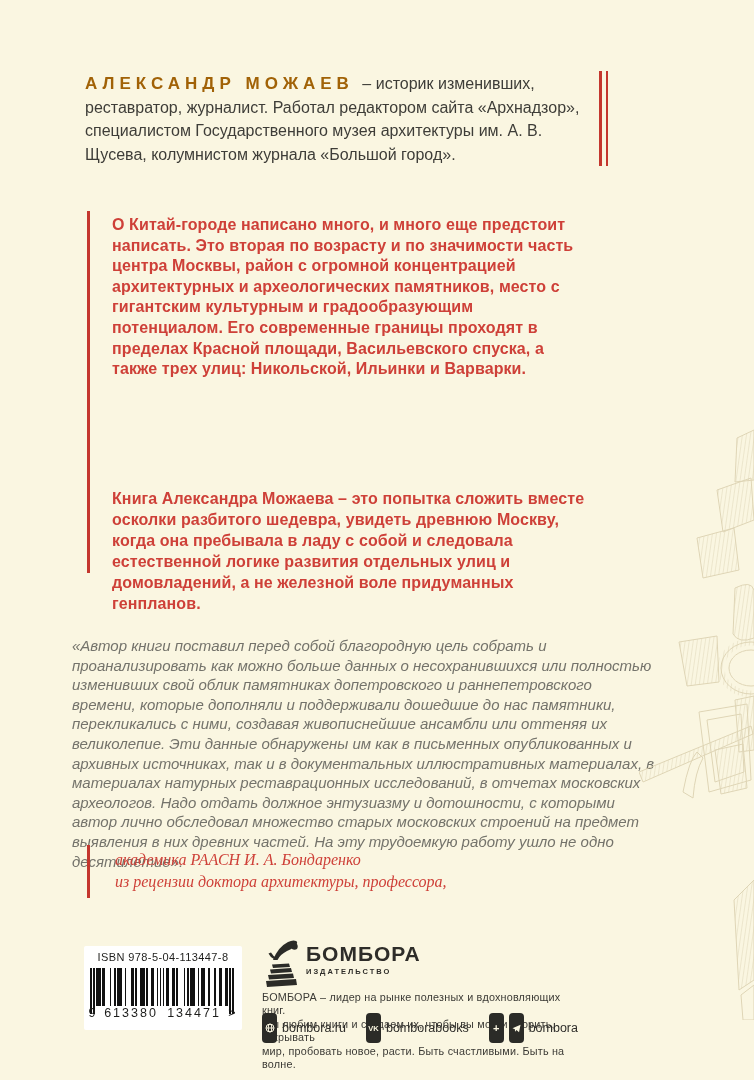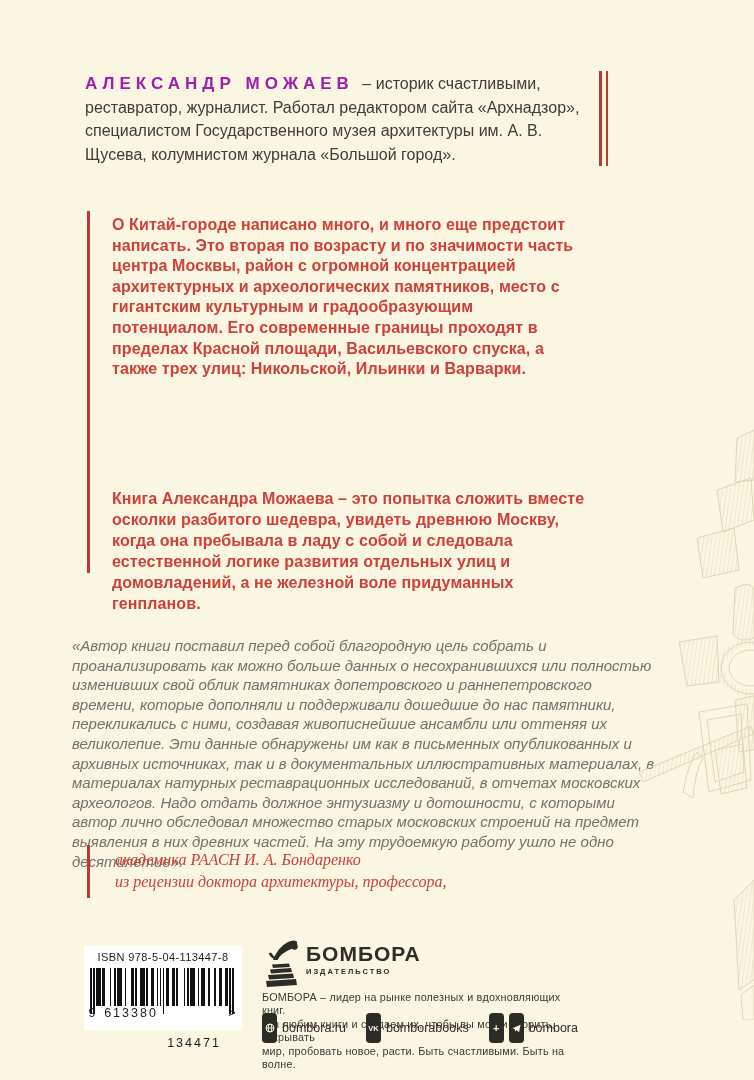--- a/index.html
+++ b/index.html
@@ -7,21 +7,21 @@
   .page{
     position:relative;width:754px;height:1080px;overflow:hidden;
     background:#FAF6E1;
   }
   
   .bio{
     position:absolute;left:85px;top:72px;width:512px;
     font-size:16px;line-height:23.5px;color:#3E3D38;
   }
   .bio-name{
-    font-weight:bold;font-size:17px;letter-spacing:5px;color:#a21caf;
+    font-weight:bold;font-size:17px;letter-spacing:5px;color:#a16207;
     margin-right:4px;
   }
   .dbl-rule{position:absolute;left:599px;top:71px;height:95px;display:flex;gap:4px;}
   .dbl-rule i{display:block;width:2.5px;height:100%;background:#C4372E;}
   
   .rule-main{position:absolute;left:87px;top:211px;width:3px;height:362px;background:#C4372E;}
   .rule-attr{position:absolute;left:87px;top:845px;width:3px;height:53px;background:#C4372E;}
   
   .red-par{
     position:absolute;left:112px;margin:0;color:#CE4038;
@@ -57,21 +57,21 @@
     position:absolute;left:6px;top:22px;width:146px;height:48px;
     display:flex;align-items:flex-start;
   }
   .bars i{display:block;}
   .digits{
     position:absolute;left:2px;top:60px;width:154px;height:16px;
     font-size:12.5px;color:#1E1E1C;display:flex;
   }
   .digits .d9{width:12px;text-align:center;}
   .digits .g1{width:60px;text-align:center;letter-spacing:2px;background:#fff;}
-  .digits .g2{width:62px;text-align:center;letter-spacing:2px;background:#fff;margin-top:30px;}
+  .digits .g2{width:62px;text-align:center;letter-spacing:2px;background:#fff;}
   .digits .dgt{width:14px;text-align:center;}
   
   .brand-row{position:absolute;left:260px;top:937px;display:flex;}
   .brand-icon{width:40px;height:52px;}
   .brand-txt{margin-left:6px;padding-top:6px;}
   .brand-name{font-size:21px;font-weight:bold;letter-spacing:1px;color:#2E2D29;line-height:22px;}
   .brand-sub{font-size:7.5px;font-weight:bold;letter-spacing:2px;color:#2E2D29;margin-top:2px;}
   .tagline{
     position:absolute;left:262px;top:991px;width:320px;margin:0;
     font-size:10.8px;line-height:13.4px;color:#3B3A35;white-space:pre-line;letter-spacing:.2px;
@@ -87,21 +87,21 @@
   
   .sketch{position:absolute;right:0;top:420px;opacity:.8;}
 </style>
 </head>
 <body>
 
 <div class="page">
 
   <div class="bio">
     <span class="bio-name">АЛЕКСАНДР МОЖАЕВ</span>
-    <span class="bio-text">– историк счастливыми, реставратор, журналист. Работал редактором сайта «Архнадзор», специалистом Государственного музея архитектуры им. А. В. Щусева, колумнистом журнала «Большой город».</span>
+    <span class="bio-text">– историк изменивших, реставратор, журналист. Работал редактором сайта «Архнадзор», специалистом Государственного музея архитектуры им. А. В. Щусева, колумнистом журнала «Большой город».</span>
   </div>
   <div class="dbl-rule">
       <i></i>
       <i></i>
     </div>
 
   <div class="rule-main"></div>
   <p class="red-par p1">О Китай-городе написано много, и много еще предстоит написать. Это вторая по возрасту и по значимости часть центра Москвы, район с огромной концентрацией архитектурных и археологических памятников, место с гигантским культурным и градообразующим потенциалом. Его современные границы проходят в пределах Красной площади, Васильевского спуска, а также трех улиц: Никольской, Ильинки и Варварки.</p>
   <p class="red-par p3">Книга Александра Можаева – это попытка сложить вместе осколки разбитого шедевра, увидеть древнюю Москву, когда она пребывала в ладу с собой и следовала естественной логике развития отдельных улиц и домовладений, а не железной воле придуманных генпланов.</p>
 

